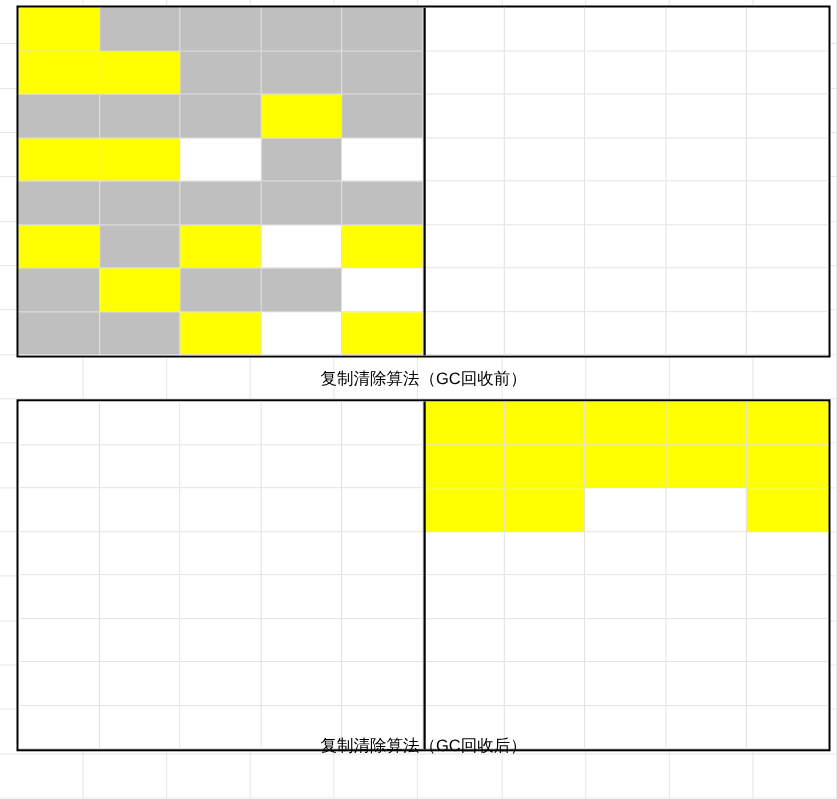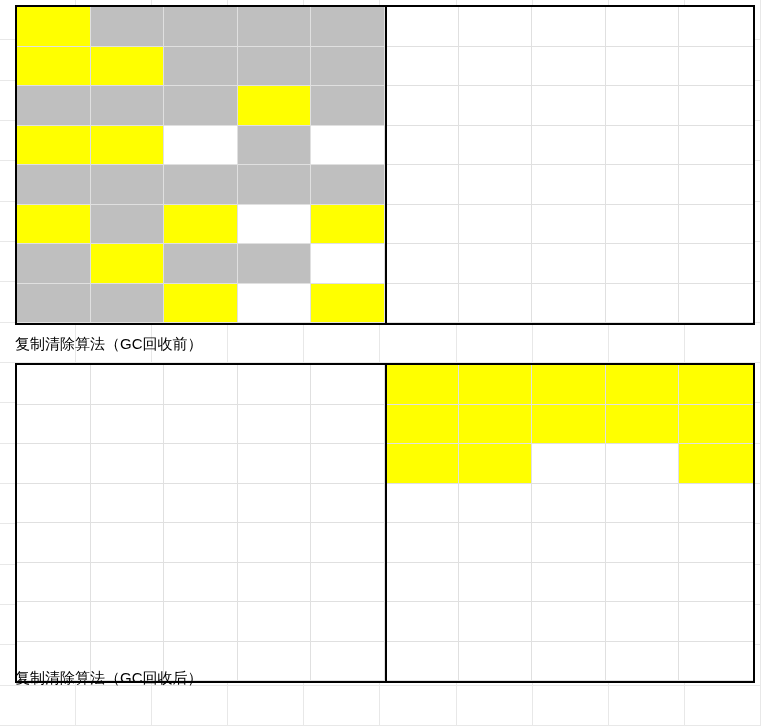--- a/index.html
+++ b/index.html
@@ -82,21 +82,21 @@
       left: 50%;
       width: 2px;
       height: 100%;
       background: #000;
       z-index: 2;
     }
     .caption {
       position: absolute;
       width: 740px;
       left: 15px;
-      text-align: left;
+      text-align: center;
       font-size: 15px;
       color: #000;
       z-index: 2;
     }
     .caption-before {
       top: 335px;
     }
     .caption-after {
       top: 669px;
     }

